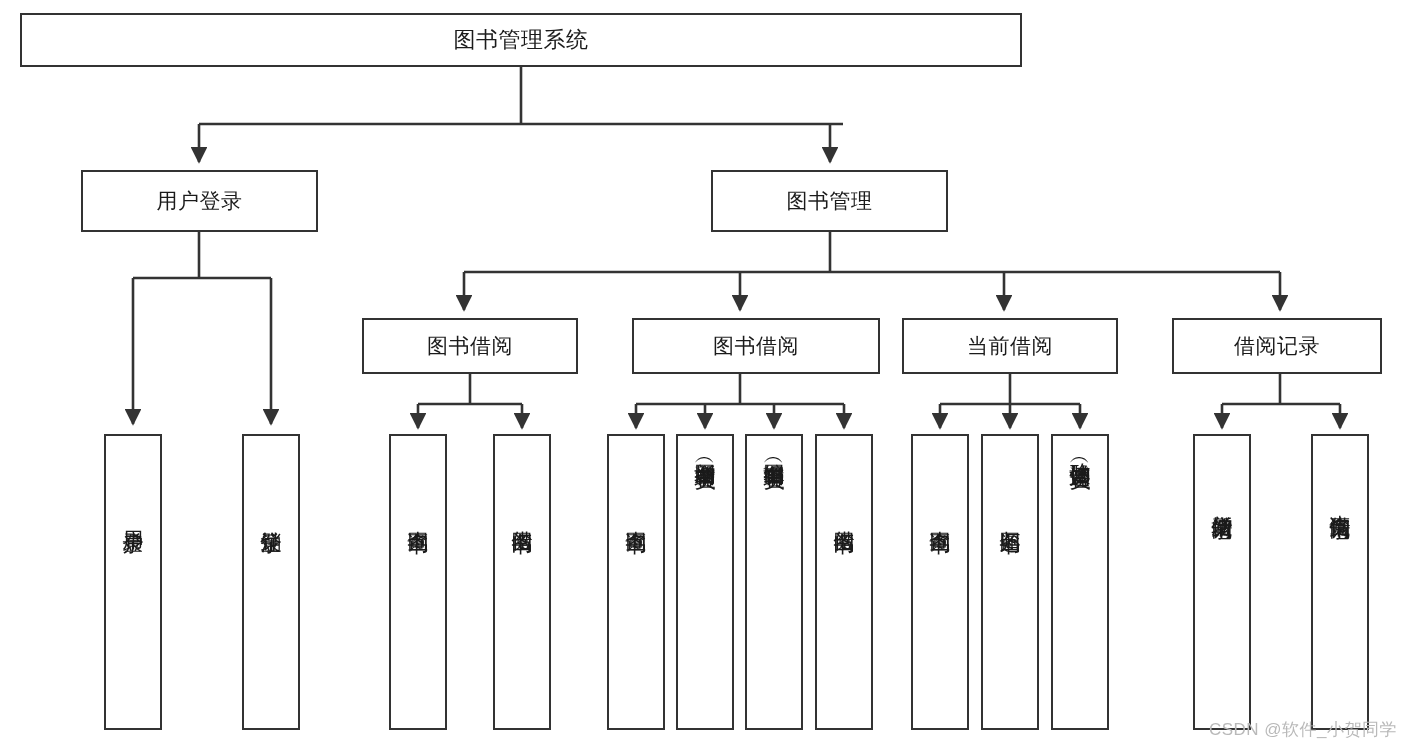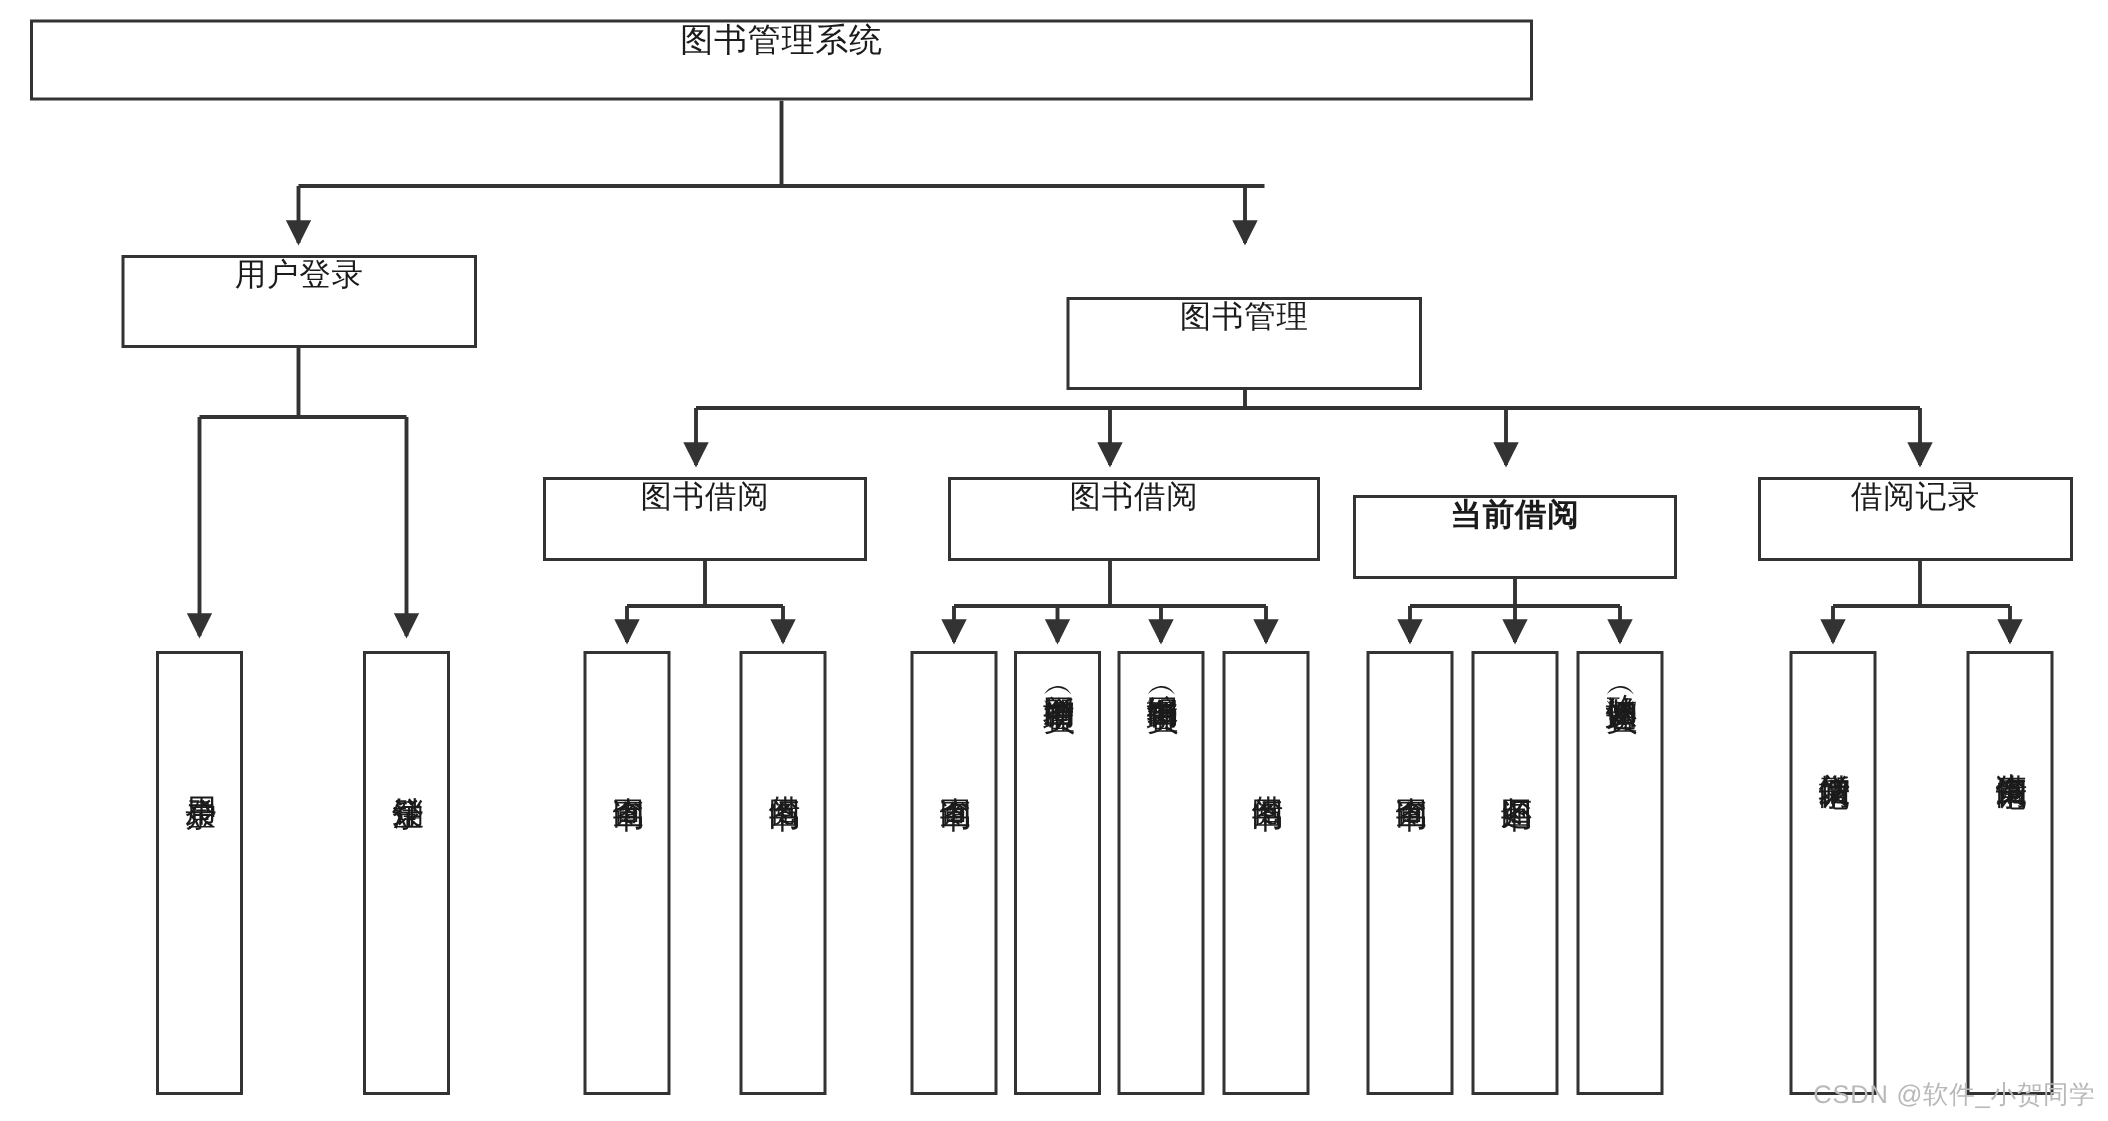--- a/index.html
+++ b/index.html
@@ -24,20 +24,21 @@
     width: 1405px;
     height: 747px;
     pointer-events: none;
   }
   .node {
     position: absolute;
     box-sizing: border-box;
     background: #ffffff;
     border: 2px solid #333333;
     display: flex;
+    align-items: center;
     justify-content: center;
     color: #1b1b1b;
   }
   .node .label {
     display: block;
     text-align: center;
     line-height: 1.12;
     color: #1b1b1b;
   }
   .node.horiz .label {
@@ -134,31 +135,31 @@
     </g>
   </svg>
 
   <div class="node horiz root" style="left:20px; top:13px; width:1002px; height:54px;">
     <span class="label">图书管理系统</span>
   </div>
 
   <div class="node horiz" style="left:81px; top:170px; width:237px; height:62px;">
     <span class="label">用户登录</span>
   </div>
-  <div class="node horiz" style="left:711px; top:170px; width:237px; height:62px;margin-top:28px;">
+  <div class="node horiz" style="left:711px; top:170px; width:237px; height:62px;">
     <span class="label">图书管理</span>
   </div>
 
   <div class="node horiz" style="left:362px; top:318px; width:216px; height:56px;">
     <span class="label">图书借阅</span>
   </div>
   <div class="node horiz" style="left:632px; top:318px; width:248px; height:56px;">
     <span class="label">图书借阅</span>
   </div>
-  <div class="node horiz" style="left:902px; top:330px; width:216px; height:56px;font-weight:bold;">
+  <div class="node horiz" style="left:902px; top:318px; width:216px; height:56px;">
     <span class="label">当前借阅</span>
   </div>
   <div class="node horiz" style="left:1172px; top:318px; width:210px; height:56px;">
     <span class="label">借阅记录</span>
   </div>
 
   <div class="node vert mid" style="left:104px; top:434px; width:58px; height:296px;">
     <span class="label">用户登录</span>
   </div>
   <div class="node vert mid" style="left:242px; top:434px; width:58px; height:296px;">

